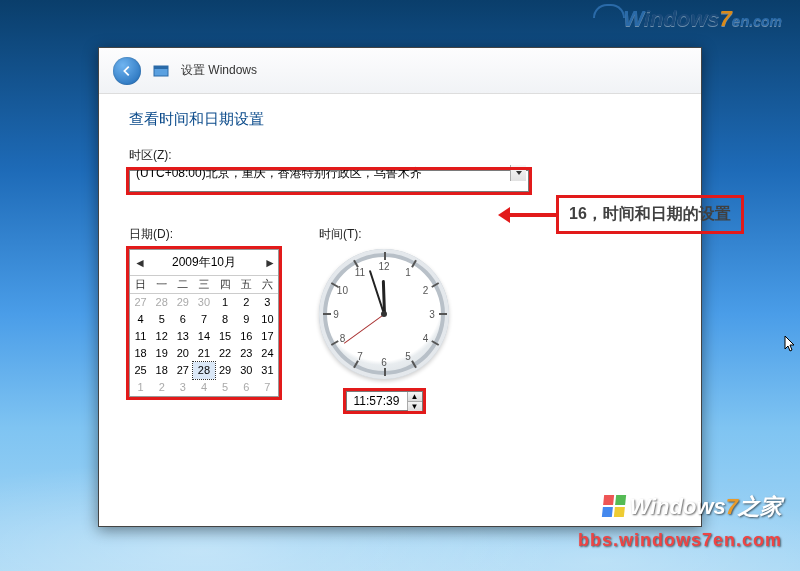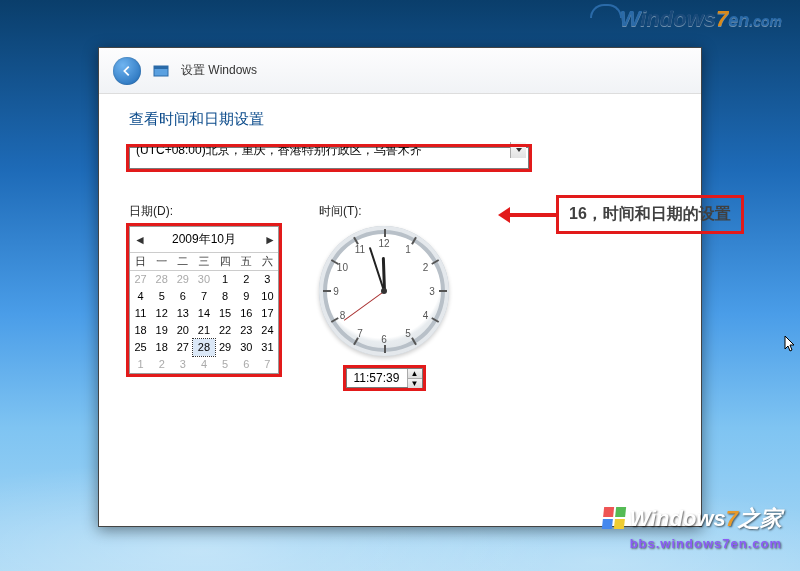--- a/index.html
+++ b/index.html
@@ -15,35 +15,35 @@
   background: radial-gradient(ellipse 600px 150px at 200px 180px, rgba(255,255,255,0.35), transparent 60%),
               radial-gradient(ellipse 500px 120px at 600px 190px, rgba(255,255,255,0.25), transparent 60%);
 }
 .logo-top {
   position: absolute; top: 6px; right: 18px;
   font-style: italic; font-weight: bold; font-size: 22px;
   color: #1a4a7a; text-shadow: 0 1px 0 rgba(255,255,255,0.4);
 }
 .logo-top .w { color: #2a6aa8; }
 .logo-top .seven { color: #d98a1a; }
-.logo-top .en { color: #2a6aa8; font-size: 18px; }
+.logo-top .en { color: #2a6aa8; font-size: 15px; }
 .logo-top::before {
   content:""; position:absolute; left:-30px; top:-2px;
   width:28px; height:12px;
   border:2px solid #2a6aa8; border-bottom:none;
   border-radius: 28px 28px 0 0;
 }
 .logo-bottom {
   position: absolute; bottom: 20px; right: 18px; text-align: right;
   font-style: italic; font-weight: bold; font-size: 22px;
   text-shadow: 1px 1px 2px rgba(0,0,0,0.6);
 }
 .logo-bottom .brand { color: #fff; padding-left: 8px; }
 .logo-bottom .brand .seven { color: #e89a2a; }
-.logo-bottom .sub { color: #8b5cf6; font-size: 13px; font-style: normal; letter-spacing: 1px; margin-top:2px;}
+.logo-bottom .sub { color: #ef4444; font-size: 18px; font-style: normal; letter-spacing: 1px; margin-top:8px;}
 .winflag {
   display:inline-block; width:22px; height:22px; margin-right:4px; vertical-align:-3px;
   background:
     linear-gradient(#e55,#e55) 0 0/10px 10px no-repeat,
     linear-gradient(#5b5,#5b5) 12px 0/10px 10px no-repeat,
     linear-gradient(#48e,#48e) 0 12px/10px 10px no-repeat,
     linear-gradient(#ec3,#ec3) 12px 12px/10px 10px no-repeat;
   transform: skewX(-6deg);
 }
 
@@ -166,20 +166,21 @@
     <svg class="ticon" viewBox="0 0 16 16">
       <rect x="1" y="3" width="14" height="10" fill="#5aa0e0" stroke="#2a6aa8"></rect>
       <rect x="1" y="3" width="14" height="3" fill="#2a6aa8"></rect>
     </svg>
     <span class="title">设置 Windows</span>
   </div>
 
   <div class="wiz-body">
     <div class="section-title">查看时间和日期设置</div>
 
+    <div class="field-label">时区(Z):</div>
     <div class="tz-select hl-red">
       <span>(UTC+08:00)北京，重庆，香港特别行政区，乌鲁木齐</span>
       <span class="chev">
         <svg width="8" height="8" viewBox="0 0 8 8">
             <path d="M1 2 L4 6 L7 2 Z" fill="#333"></path>
           </svg>
       </span>
     </div>
 
     <div class="row2">

